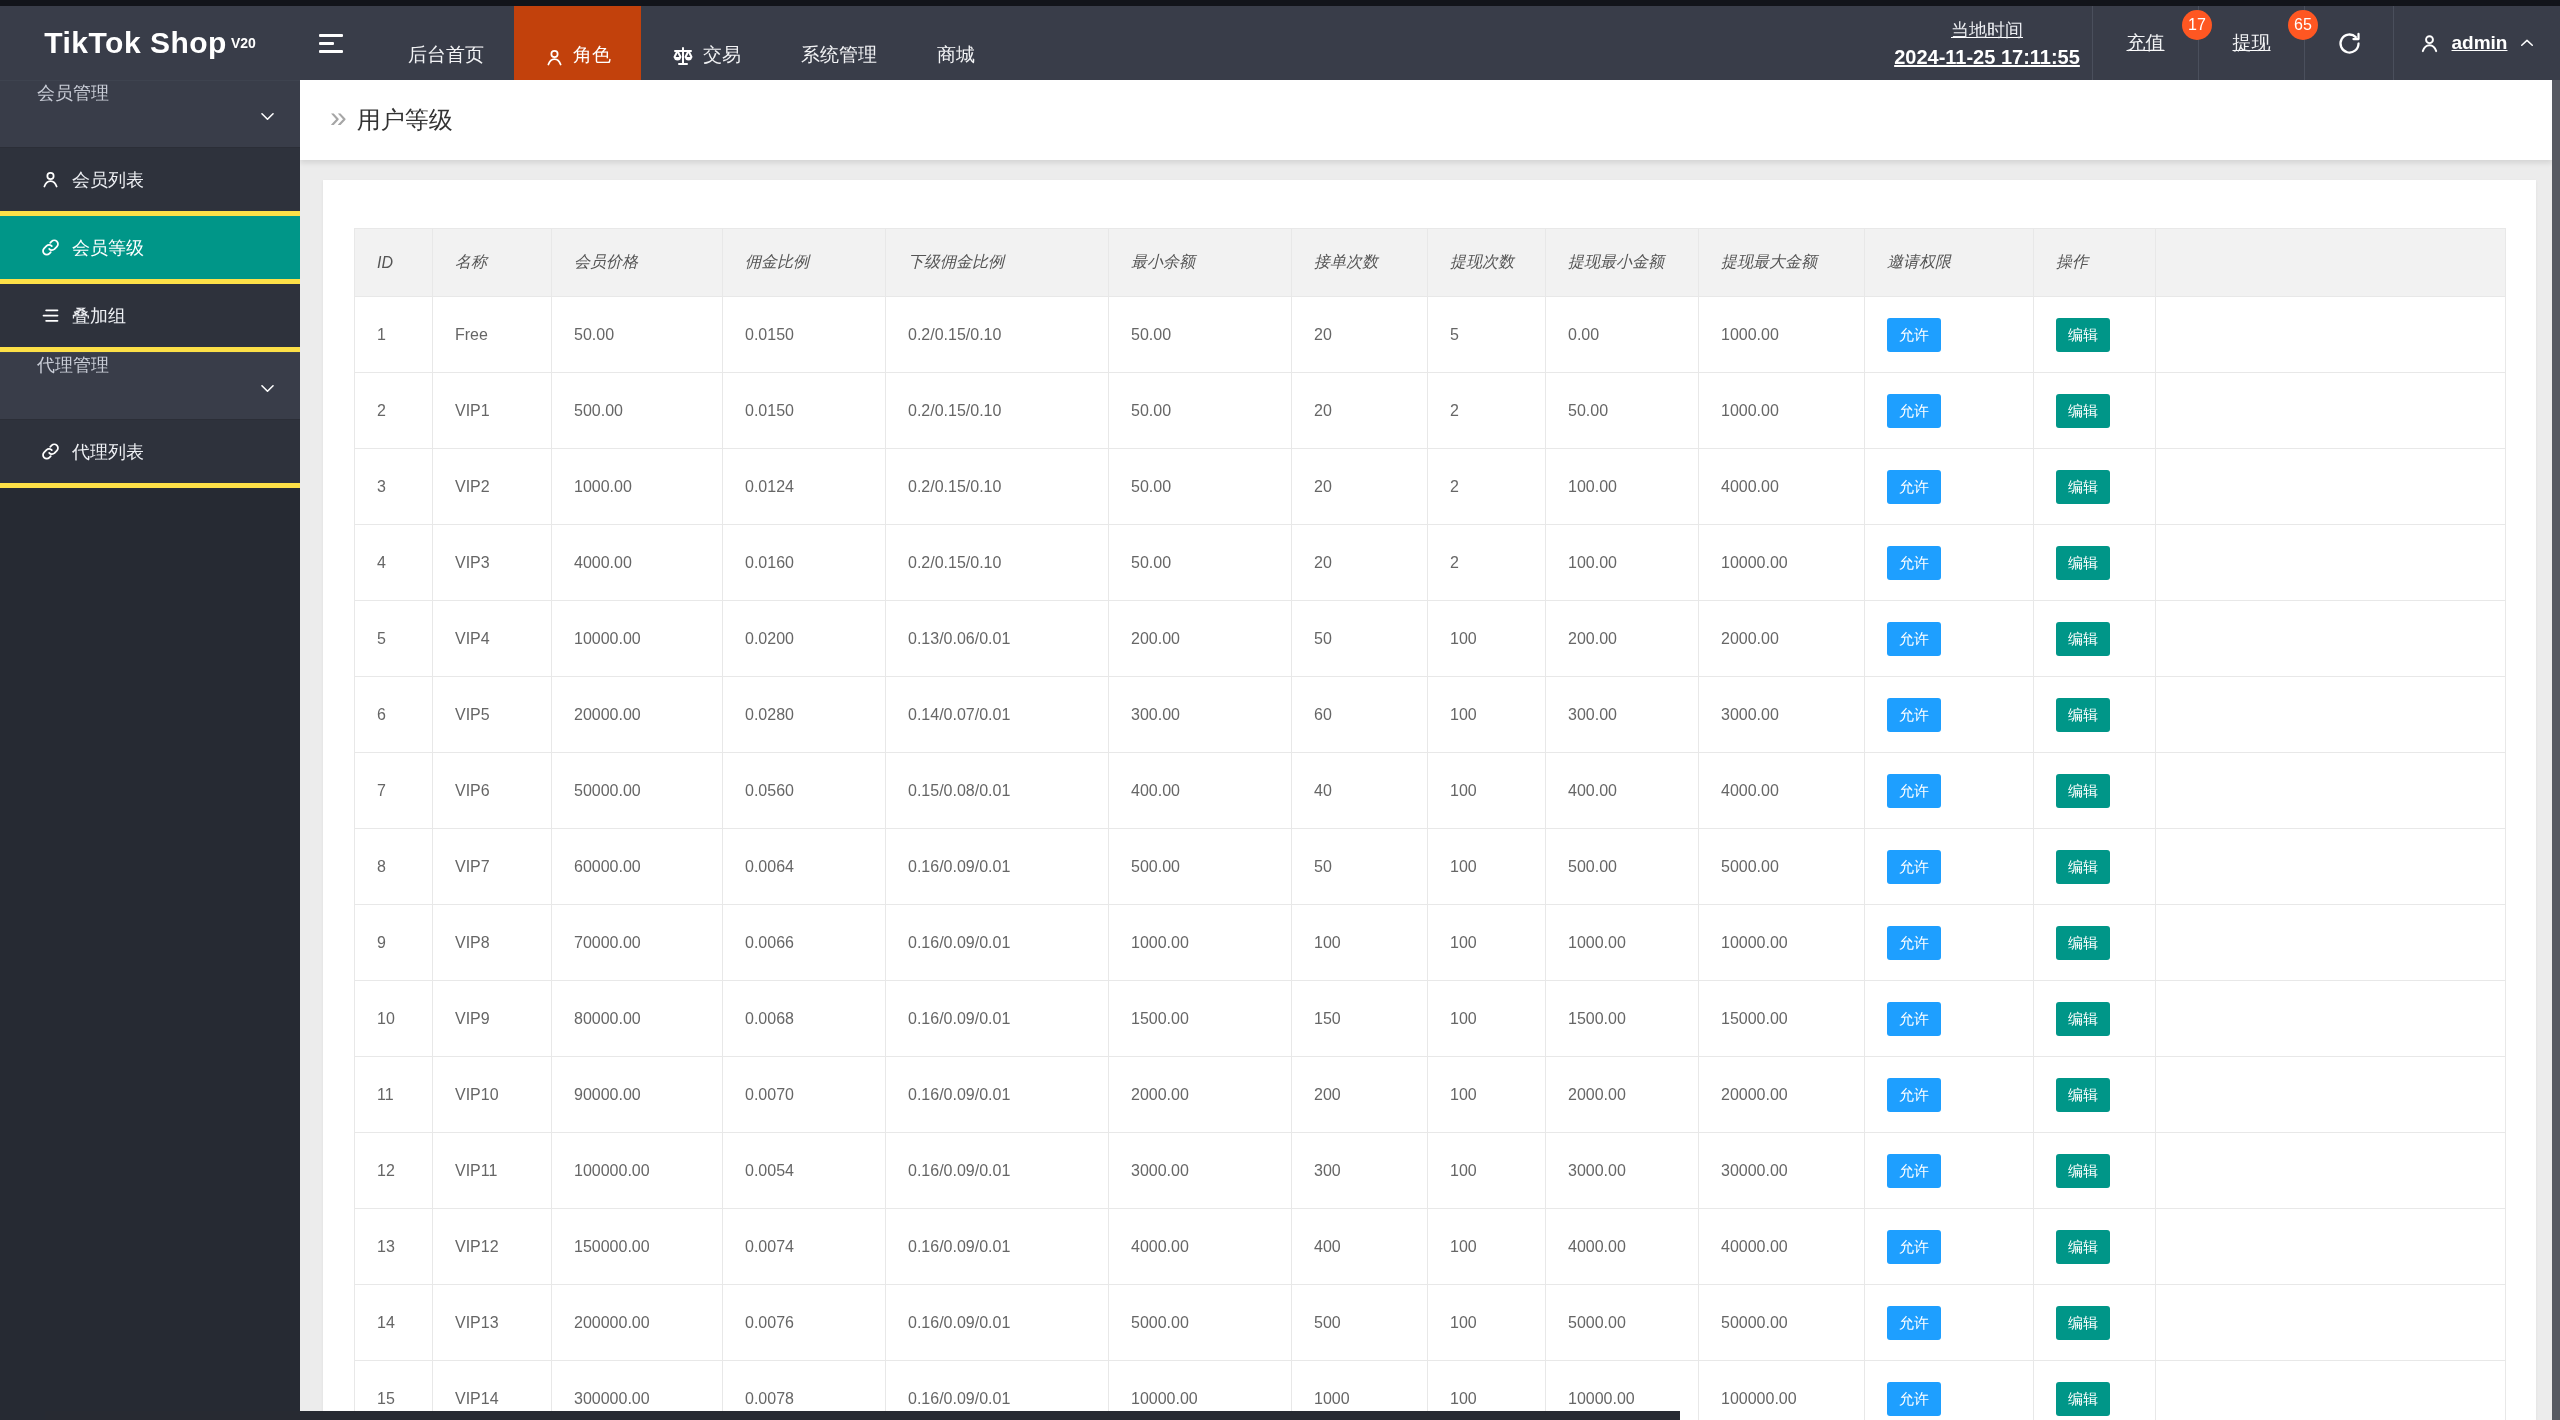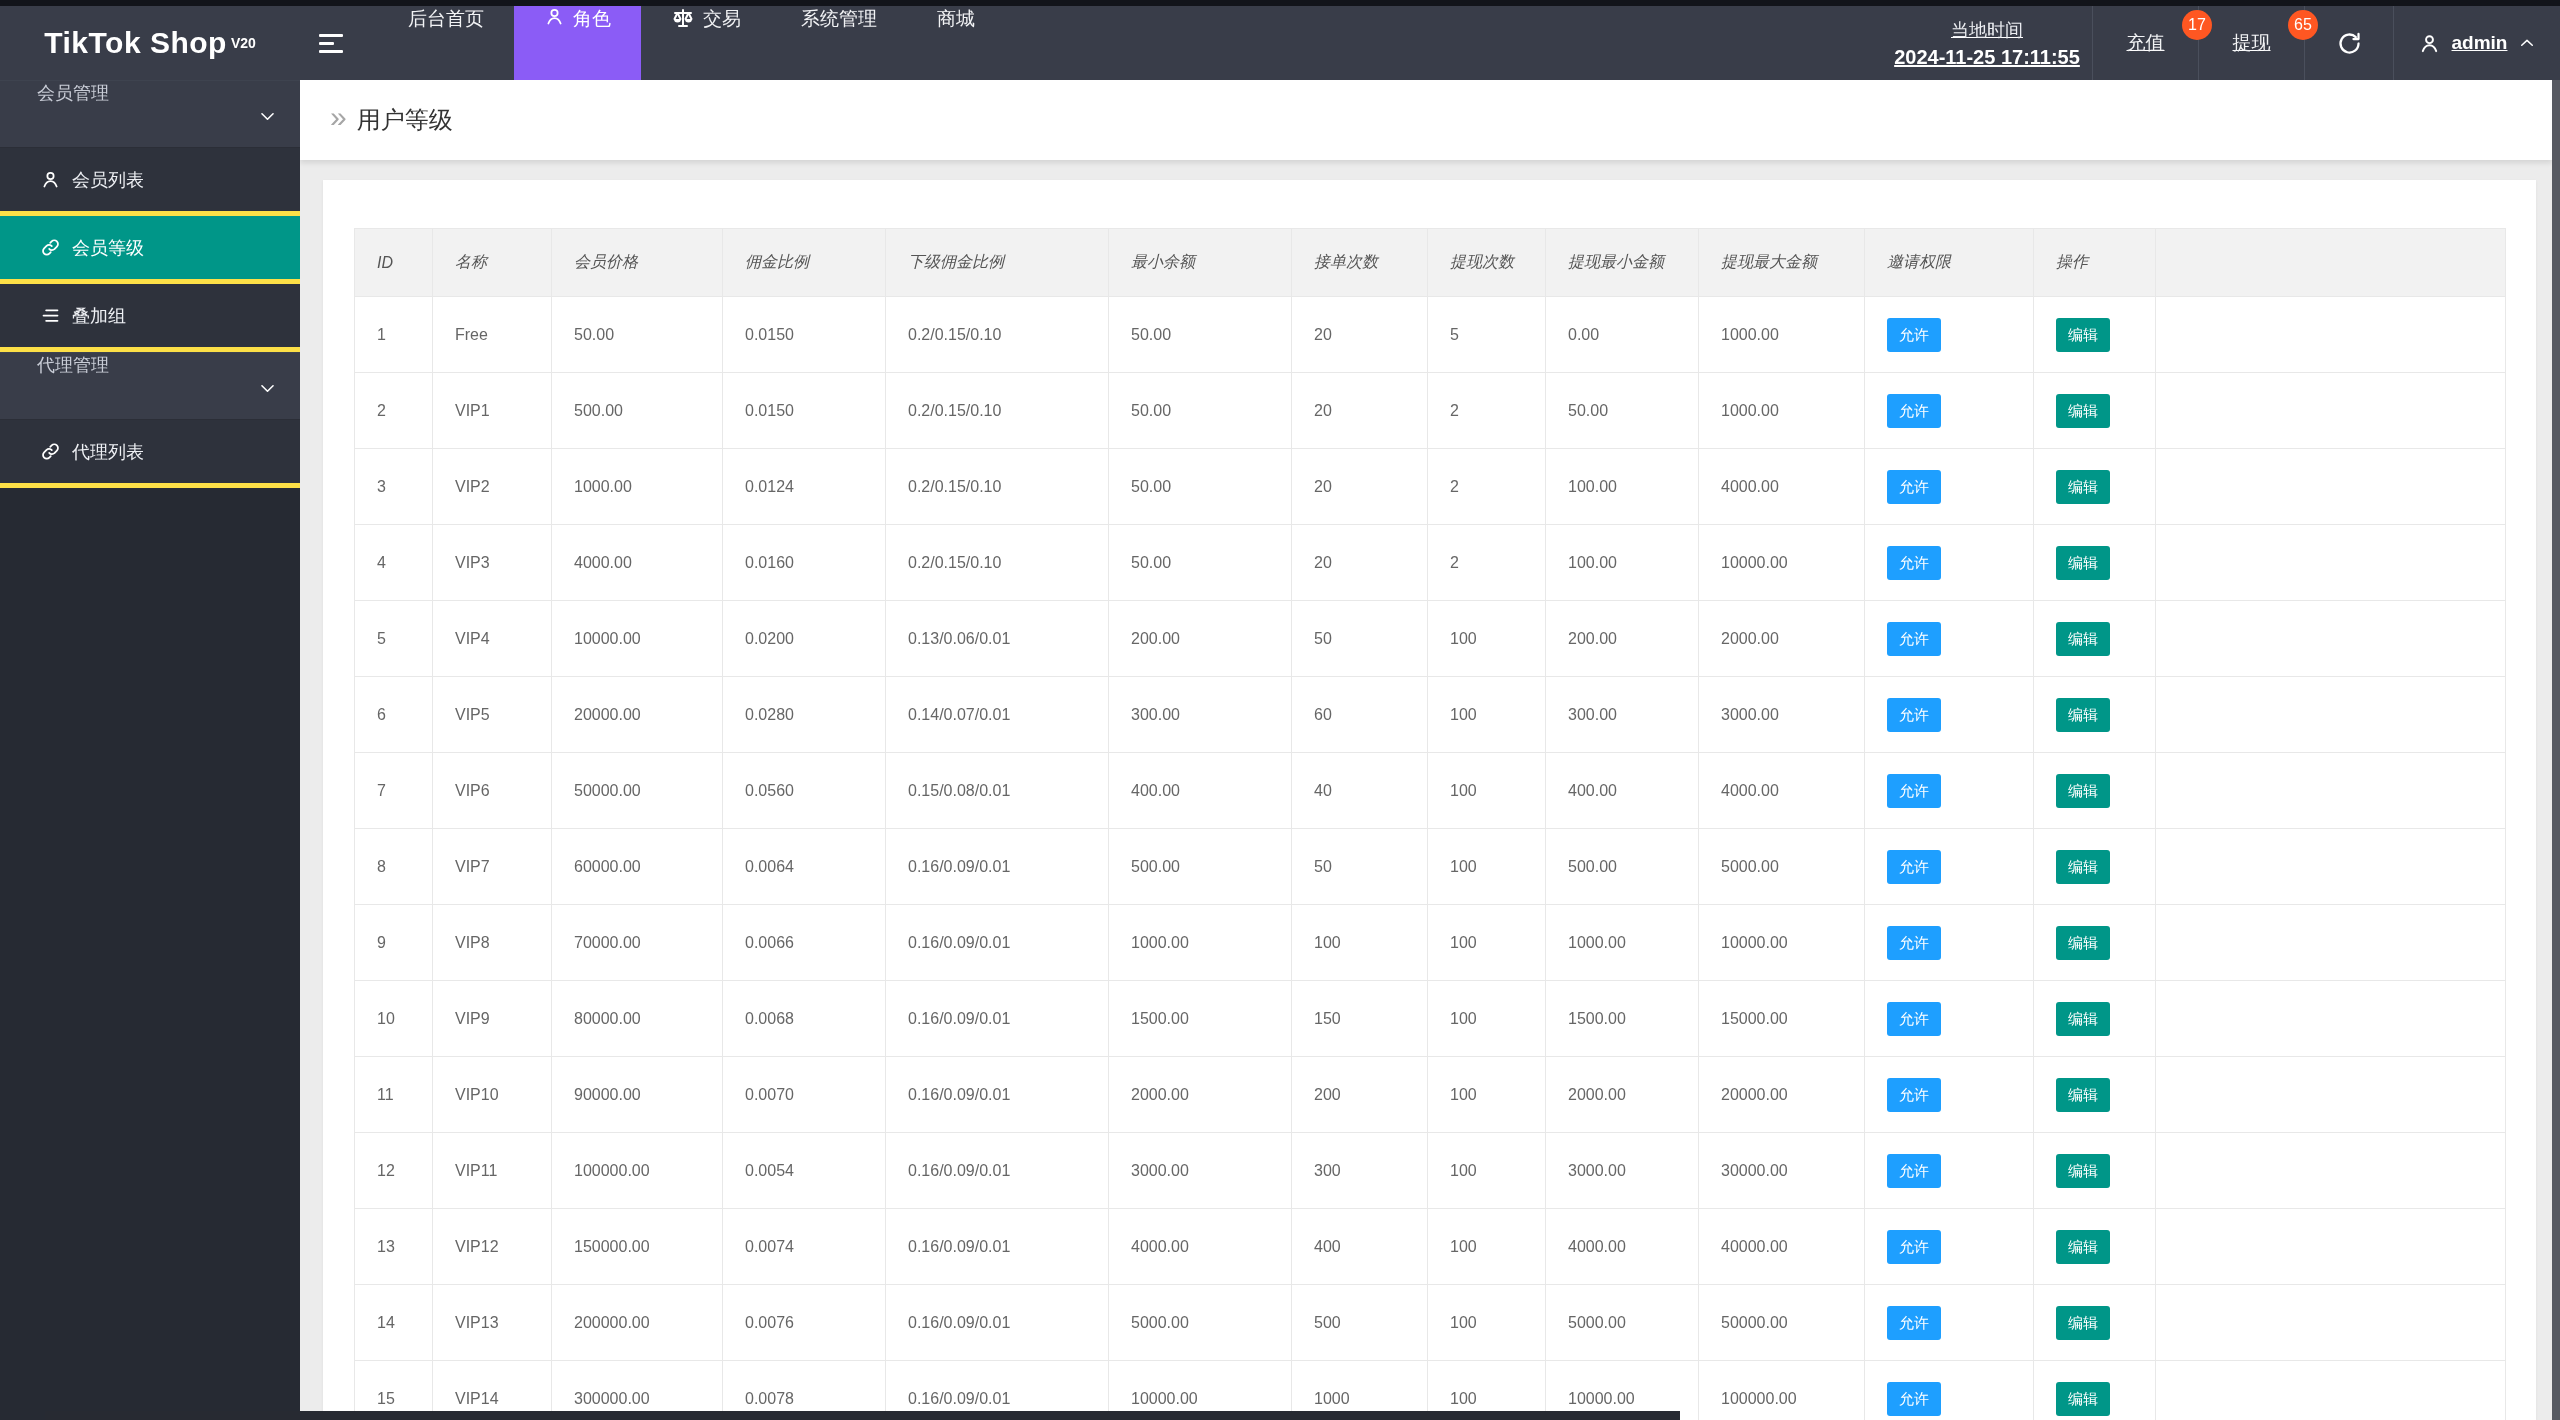--- a/index.html
+++ b/index.html
@@ -18,22 +18,22 @@
   .logo{ width:300px; display:flex; align-items:center; justify-content:center; }
   .logo-text{ font-size:30px; font-weight:600; color:#fff; letter-spacing:0.5px; }
   .logo-ver{ font-size:14px; font-weight:600; vertical-align:super; margin-left:4px; }
   .hamburger{ width:62px; display:flex; align-items:center; justify-content:center; cursor:pointer; }
   .hamburger .bars{ display:flex; flex-direction:column; gap:5px; }
   .hamburger .bars i{ display:block; height:3px; background:#fff; border-radius:1px; }
   .hamburger .bars i:nth-child(1){ width:24px; }
   .hamburger .bars i:nth-child(2){ width:15px; }
   .hamburger .bars i:nth-child(3){ width:24px; }
   .nav{ display:flex; margin-left:16px; }
-  .nav-item{ display:flex; align-items:flex-start; gap:8px; padding:0 30px; font-size:19px; color:#f2f3f5; cursor:pointer; }
-  .nav-item.active{ background:#8b5cf6; color:#fff; }
+  .nav-item{ display:flex; align-items:flex-end; gap:8px; padding:12px 30px; font-size:19px; color:#f2f3f5; cursor:pointer; }
+  .nav-item.active{ background:#c2410c; color:#fff; }
   .nav-item .icn{ display:flex; align-items:center; }
   .tb-right{ margin-left:auto; display:flex; align-items:stretch;text-decoration:underline; }
   .time-block{ width:210px; display:flex; flex-direction:column; align-items:center; justify-content:center; gap:4px; }
   .time-label{ font-size:18px; color:#eceef2; }
   .time-value{ font-size:20px; font-weight:700; color:#fff; }
   .tb-divider{ width:1px; background:#4a4f5c; margin:0; }
   .tb-item{ position:relative; width:105px; display:flex; align-items:center; justify-content:center;
             font-size:19px; color:#f2f3f5; cursor:pointer; }
   .badge{ position:absolute; top:4px; right:-14px; min-width:30px; height:30px; padding:0 4px; border-radius:15px;
           background:#FF5722; color:#fff; font-size:16px; display:flex; align-items:center; justify-content:center; z-index:3; }

